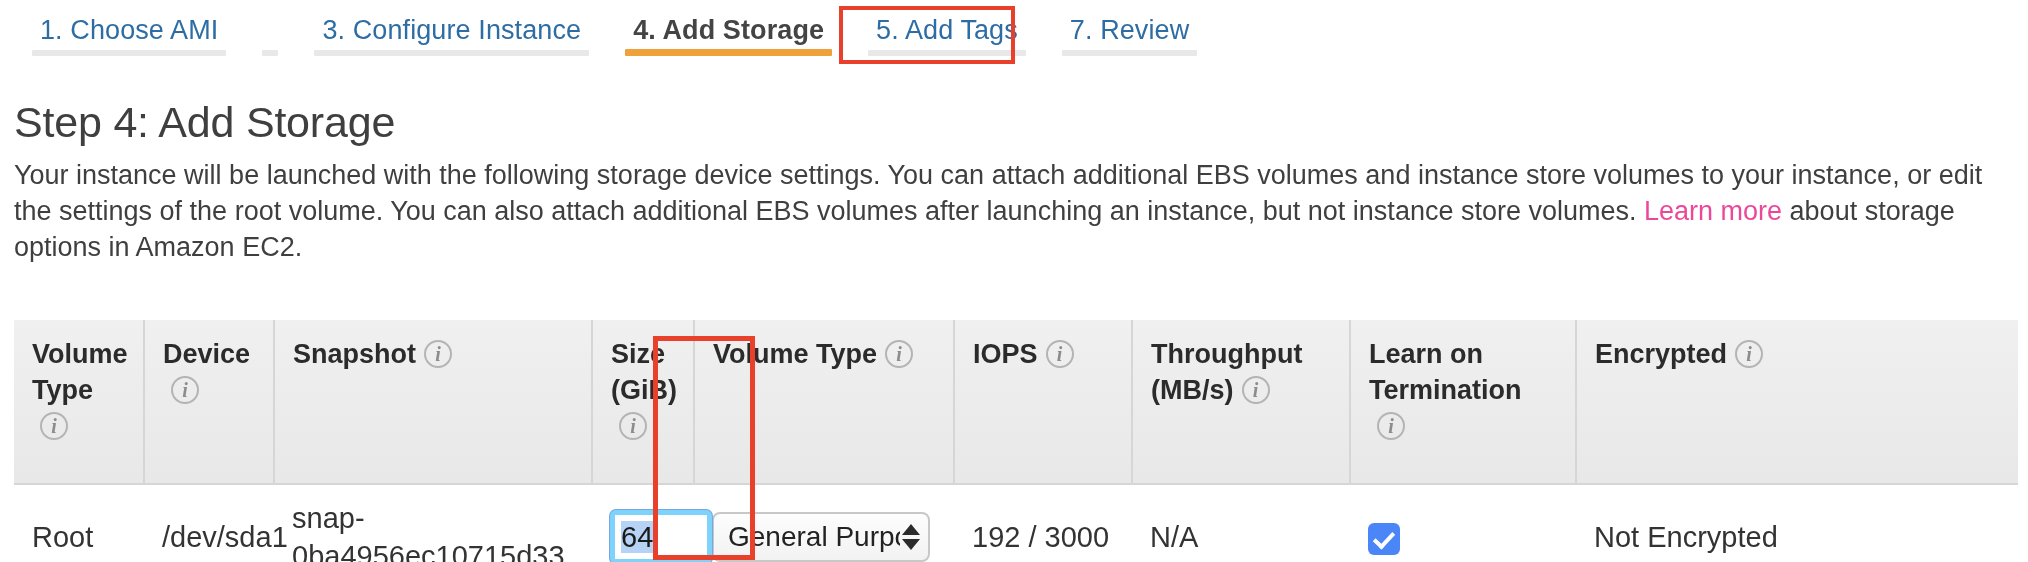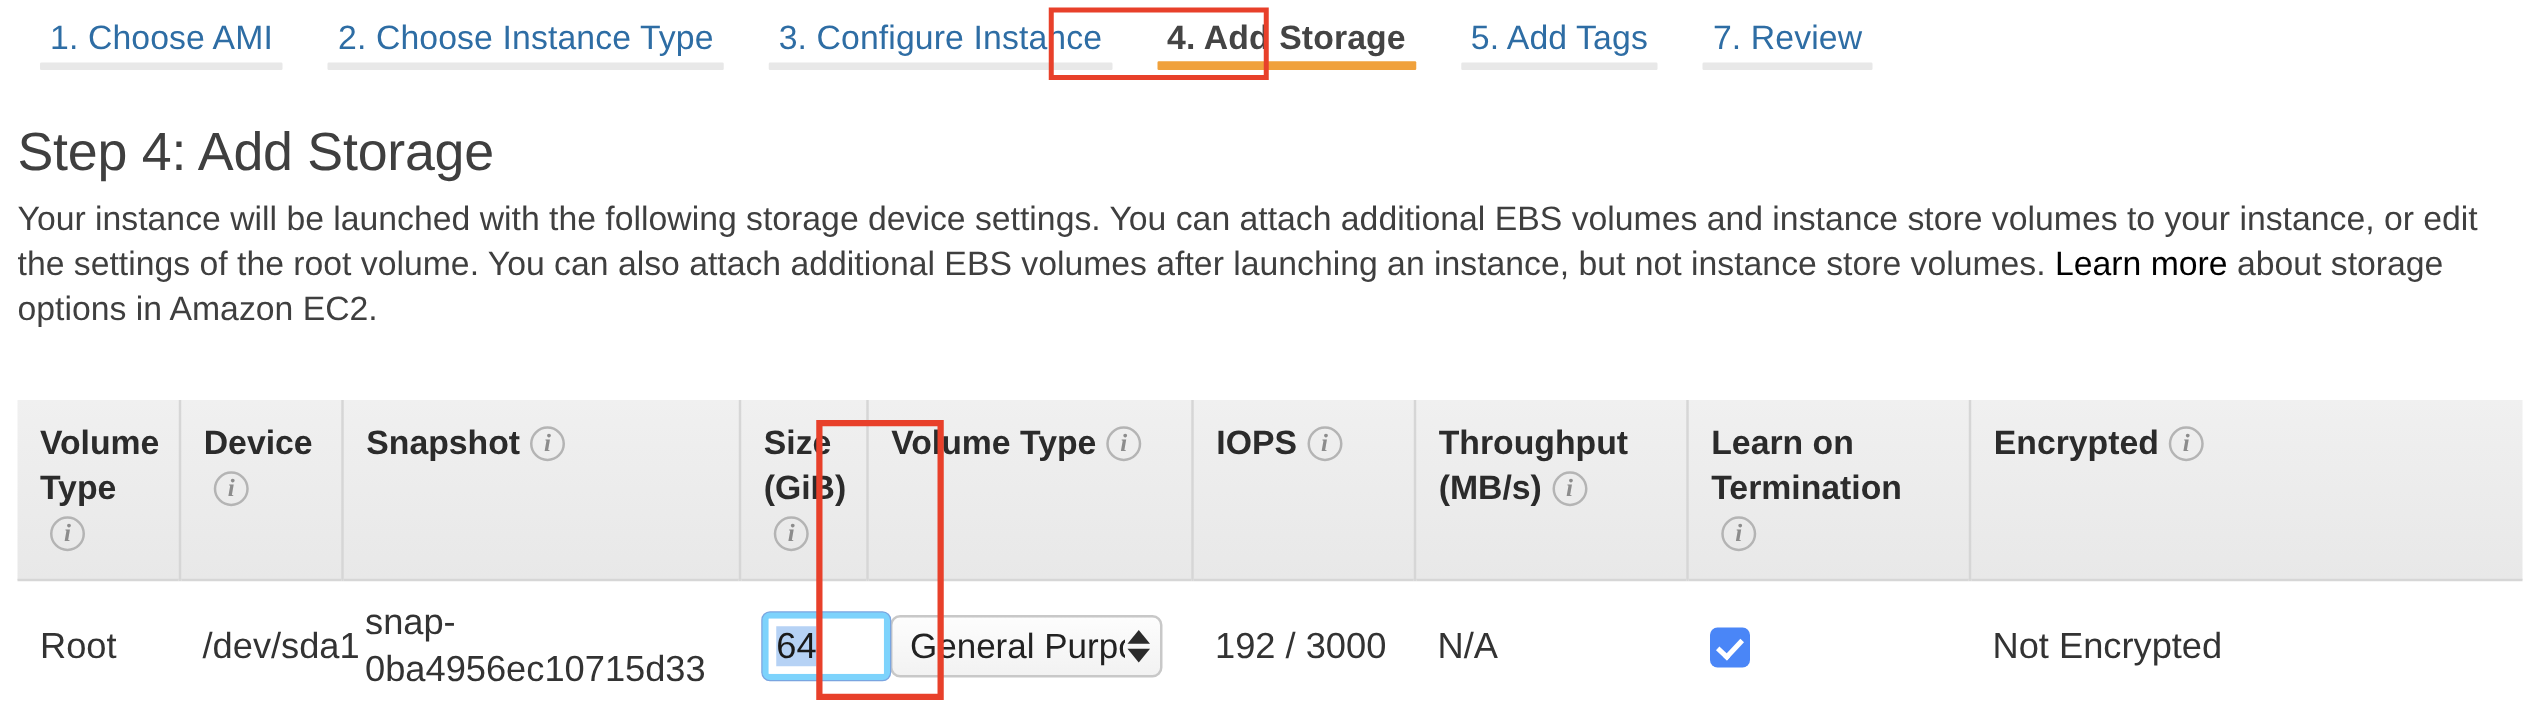--- a/index.html
+++ b/index.html
@@ -88,21 +88,21 @@
     position: absolute;
     left: 14px;
     top: 157px;
     width: 2006px;
     font-size: 27px;
     line-height: 36px;
     color: #3f3f3f;
     margin: 0;
   }
   .page-desc a {
-    color: #000000;
+    color: #ec4899;
     text-decoration: none;
     text-align: center;
   }
 
   
   .table-wrap {
     position: absolute;
     left: 14px;
     top: 320px;
     width: 2004px;
@@ -117,21 +117,21 @@
   }
   table.storage th {
     vertical-align: top;
     text-align: left;
     padding: 16px 12px 18px 18px;
     font-size: 27px;
     line-height: 36px;
     font-weight: bold;
     color: #2b2b2b;
     border-left: 2px solid #d6d6d6;
-    height: 144px;
+    height: 164px;
   }
   table.storage th:first-child { border-left: none; }
   table.storage th .hdr {
     display: inline;
   }
   table.storage td {
     vertical-align: middle;
     text-align: left;
     padding: 14px 12px 14px 18px;
     font-size: 29px;
@@ -267,21 +267,20 @@
 <body>
 
 <div id="page">
 
   <div class="tabbar">
     <div class="tab">
       <span class="tab-label">1. Choose AMI</span>
       <span class="tab-rule"></span>
     </div>
     <div class="tab">
-      <span class="tab-label">2. Choose Instance Type</span>
       <span class="tab-rule"></span>
     </div>
     <div class="tab">
       <span class="tab-label">3. Configure Instance</span>
       <span class="tab-rule"></span>
     </div>
     <div class="tab active">
       <span class="tab-label">4. Add Storage</span>
       <span class="tab-rule"></span>
     </div>

